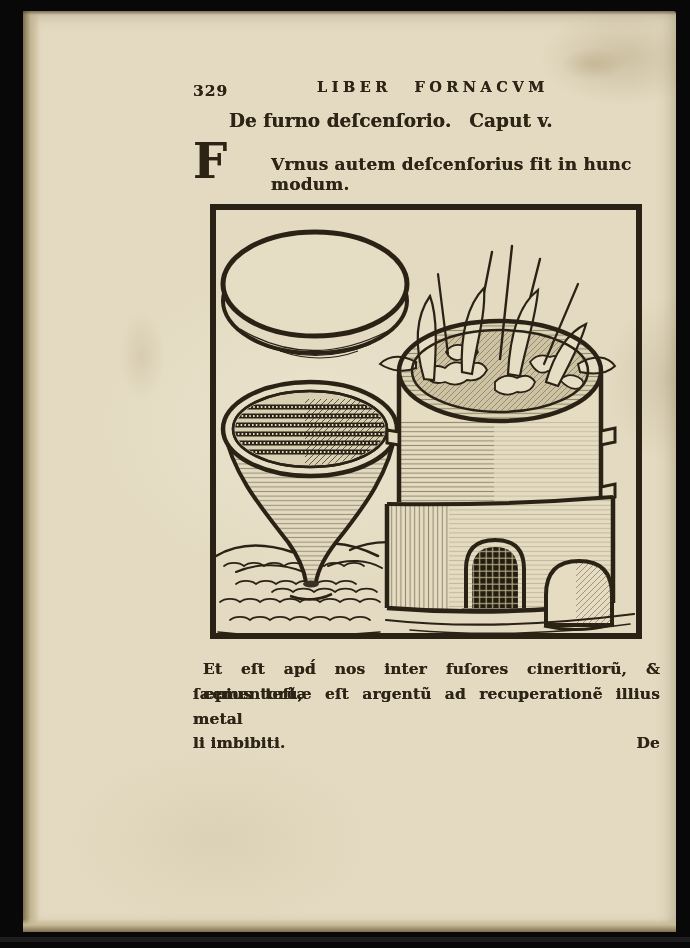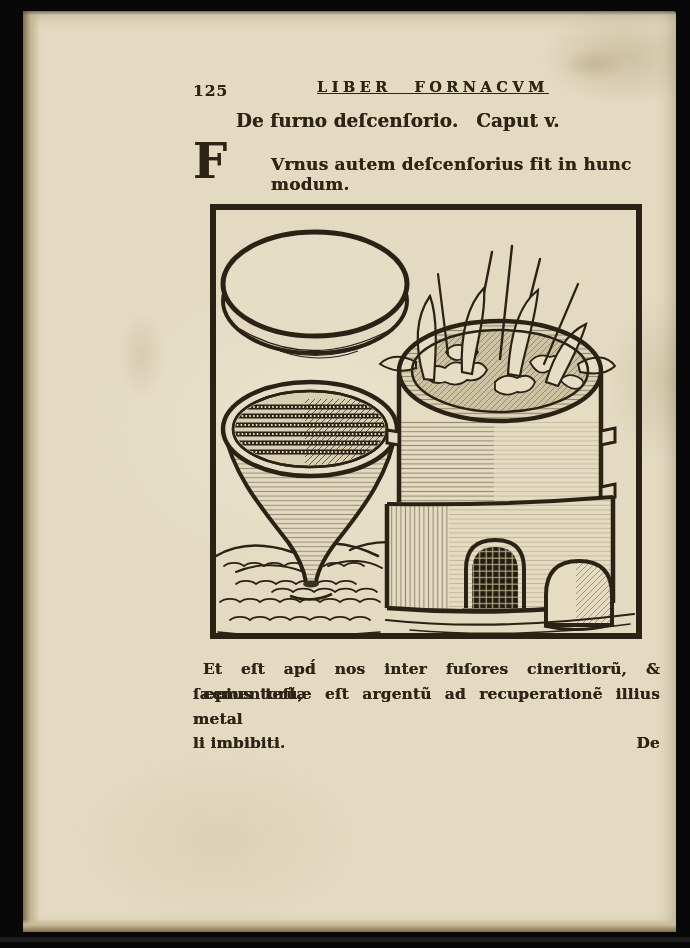--- a/index.html
+++ b/index.html
@@ -16,22 +16,22 @@
         box-shadow: inset 0 0 18px rgba(90,75,45,.45);}
   .edge-left{position:absolute;left:0;top:0;width:17px;height:100%;
         background:linear-gradient(90deg,#7e6f4f,#c4b693 45%,rgba(196,182,147,0));}
   .edge-bottom{position:absolute;left:0;bottom:0;width:100%;height:13px;
         background:linear-gradient(0deg,#7e6f4f,#c9bb97 55%,rgba(201,187,151,0));}
   .edge-top{position:absolute;left:0;top:0;width:100%;height:4px;
         background:linear-gradient(180deg,rgba(60,50,30,.55),rgba(60,50,30,0));}
   .ink{color:#2d2416;text-shadow:0 0 .6px rgba(45,36,22,.85);}
   .folio{position:absolute;left:170px;top:70px;font-size:15.5px;font-weight:bold;letter-spacing:1px;}
   .running-title{position:absolute;left:294px;top:67px;font-size:14.5px;font-weight:bold;
-        letter-spacing:4.5px;word-spacing:13px;text-decoration:underline;}
-  .chapter{position:absolute;left:206px;top:99px;font-size:18.5px;font-weight:bold;margin-left:7px;}
+        letter-spacing:4.5px;word-spacing:13px;}
+  .chapter{position:absolute;left:206px;top:99px;font-size:18.5px;font-weight:bold;}
   .chapter .caput{margin-left:18px;}
   .dropcap{position:absolute;left:170px;top:131px;font-size:48px;line-height:.82;font-weight:bold;}
   .incipit{position:absolute;left:200px;top:143px;font-size:17px;font-weight:bold;letter-spacing:.2px;margin-left:48px;}
   .figure{position:absolute;left:187px;top:193px;width:432px;height:435px;}
   .bodytext{position:absolute;left:170px;top:645px;width:467px;font-size:15.5px;font-weight:bold;
         line-height:25.2px;letter-spacing:.1px;}
   .line{height:25.2px;white-space:nowrap;}
   .just{text-align:justify;text-align-last:justify;white-space:normal;}
   .indent{padding-left:10px;}
   .last-line{display:flex;justify-content:space-between;margin-top:24px;}
@@ -46,21 +46,21 @@
 <div class="stage">
   <div class="scan-strip"></div>
 
   <div class="page">
     <div class="edge-left"></div>
     <div class="edge-bottom"></div>
     <div class="edge-top"></div>
     <div class="stain-a"></div>
     <div class="stain-b"></div>
 
-    <div class="folio ink">125</div>
+    <div class="folio ink">329</div>
     <div class="running-title ink">LIBER FORNACVM</div>
 
     <div class="chapter ink">
       <span>De furno deſcenſorio.</span><span class="caput">Caput v.</span>
     </div>
 
     <div class="dropcap ink">F</div>
     <div class="incipit ink">Vrnus autem deſcenſorius fit in hunc modum.</div>
 
     <svg class="figure" viewBox="0 0 432 435" role="img" aria-label="Woodcut: a round lid, a funnel-shaped vessel with a grate, and a cylindrical furnace filled with burning matter standing on a vaulted base with an arched screened opening and a domed stone, on grassy ground.">

